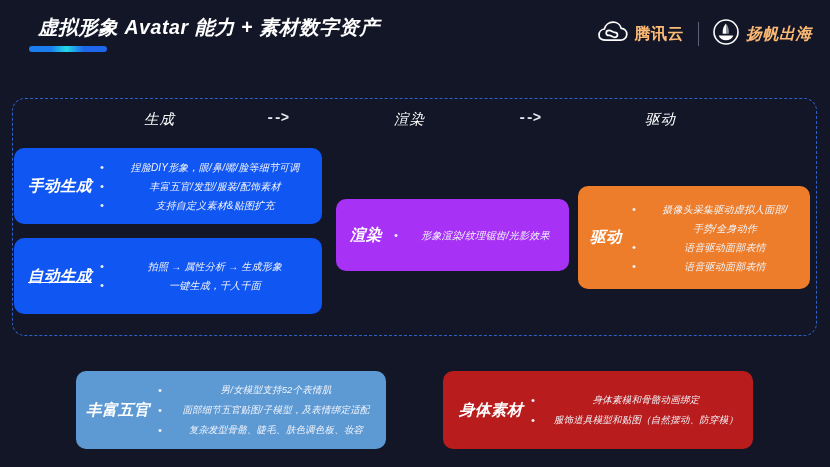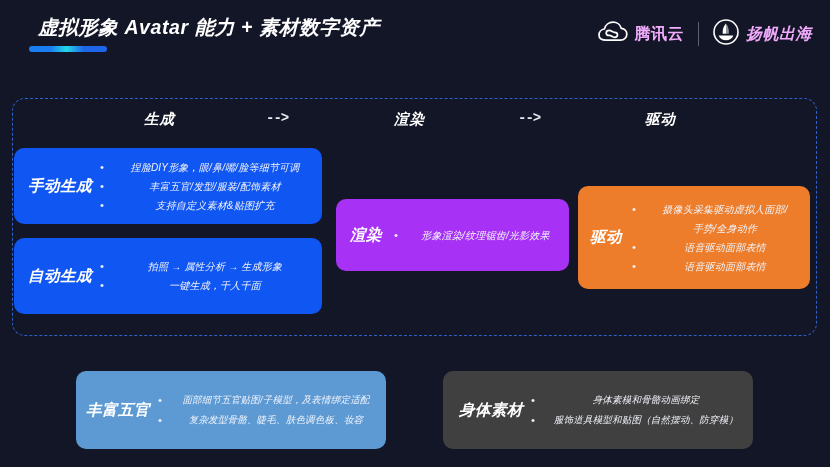--- a/index.html
+++ b/index.html
@@ -61,21 +61,21 @@
 
   .logo-group {
     display: flex;
     align-items: center;
     gap: 7px;
   }
 
   .logo-text {
     font-size: 16px;
     font-weight: bold;
-    color: #f0abfc;
+    color: #fdba74;
     letter-spacing: 0.5px;
     white-space: nowrap;
   }
 
   .logo-text.italic { font-style: italic; }
 
   .logo-divider {
     width: 1px;
     height: 24px;
     background: #5b6075;
@@ -98,21 +98,21 @@
     position: absolute;
     top: 110px;
     left: 0;
     width: 830px;
     height: 24px;
   }
 
   .col-head {
     position: absolute;
     font-size: 14.5px;
-    font-weight: bold;
+    font-weight: normal;
     font-style: italic;
     color: #ffffff;
     letter-spacing: 1px;
     white-space: nowrap;
   }
 
   .col-head.c1 { left: 144px; }
   .col-head.c2 { left: 394px; }
   .col-head.c3 { left: 645px; }
 
@@ -184,21 +184,21 @@
     padding: 0 8px 0 14px;
   }
   #card-manual .card-label { margin-right: 2px; font-style: italic; }
 
   #card-auto {
     left: 14px; top: 238px;
     width: 308px; height: 76px;
     background: #1056f2;
     padding: 0 8px 0 14px;
   }
-  #card-auto .card-label { margin-right: 2px; }
+  #card-auto .card-label { margin-right: 2px; text-decoration: underline; }
 
   #card-render {
     left: 336px; top: 199px;
     width: 233px; height: 72px;
     background: #a732f6;
     padding: 0 8px 0 14px;
   }
   #card-render .card-label { margin-right: 6px; }
 
   #card-drive {
@@ -214,21 +214,21 @@
     left: 76px; top: 371px;
     width: 310px; height: 78px;
     background: #5d9ad4;
     padding: 0 8px 0 10px;
   }
   #card-face .card-label { margin-right: 2px; }
 
   #card-body {
     left: 443px; top: 371px;
     width: 310px; height: 78px;
-    background: #404040;
+    background: #b91c1c;
     padding: 0 8px 0 16px;
   }
   #card-body .card-label { margin-right: 2px; }
 
   #card-face .card-list li,
   #card-body .card-list li { font-size: 9.5px; line-height: 20px; }
 
   
   .cloud-icon { display: block; }
   .sail-icon { display: block; }
@@ -309,20 +309,21 @@
       <li>摄像头采集驱动虚拟人面部/</li>
       <li class="cont">手势/全身动作</li>
       <li>语音驱动面部表情</li>
       <li>语音驱动面部表情</li>
     </ul>
   </div>
 
   <div class="card" id="card-face">
     <div class="card-label">丰富五官</div>
     <ul class="card-list">
+      <li>男/女模型支持52个表情肌</li>
       <li>面部细节五官贴图/子模型，及表情绑定适配</li>
       <li>复杂发型骨骼、睫毛、肤色调色板、妆容</li>
     </ul>
   </div>
 
   <div class="card" id="card-body">
     <div class="card-label">身体素材</div>
     <ul class="card-list">
       <li>身体素模和骨骼动画绑定</li>
       <li>服饰道具模型和贴图（自然摆动、防穿模）</li>

